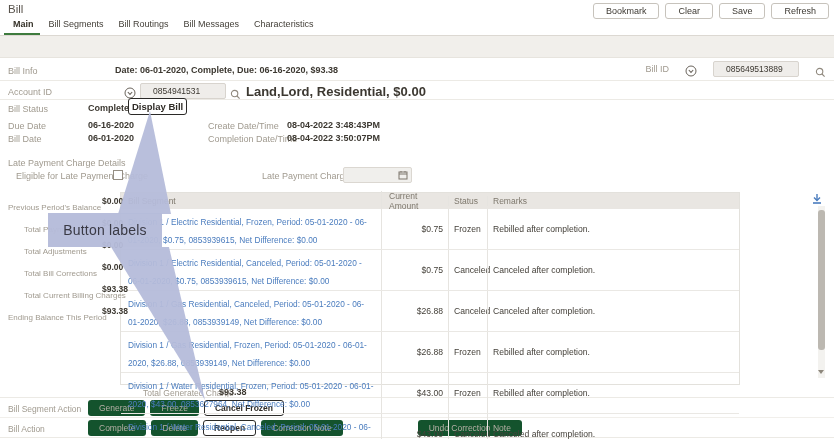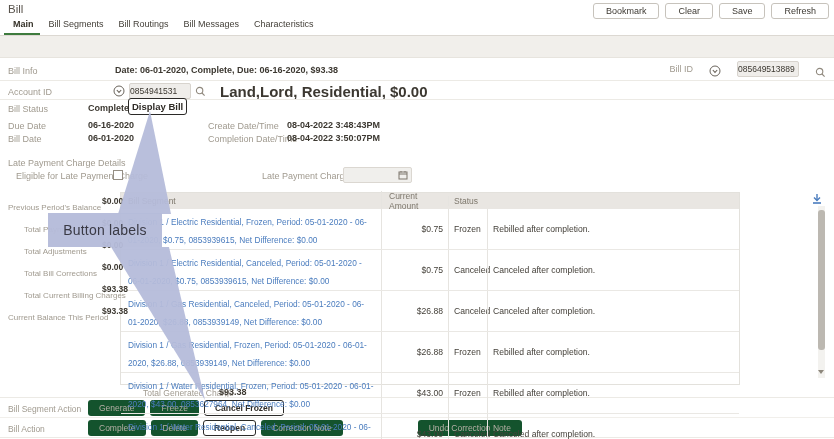--- a/index.html
+++ b/index.html
@@ -21,24 +21,24 @@
   .tab.active::after{content:"";position:absolute;left:-9px;right:-6px;bottom:-1px;height:3px;background:#3e7b3e;}
   #tabline{top:35px;background:#dcd8d2;}
   #grayband{left:0;right:0;top:36px;height:21px;background:#f1efeb;border-bottom:1px solid #e7e4de;}
 
   
   .flabel{position:absolute;font-size:9px;color:#a09a8f;}
   .fvalue{position:absolute;font-size:9px;color:#3c3831;font-weight:bold;}
   .ctx-icon{width:12px;height:12px;display:inline-block;}
   .search-icon{width:11px;height:11px;display:inline-block;}
   .ouaf-input{background:#efedea;border:1px solid #d8d4ce;border-radius:2px;height:12px;width:60px;
-              font-family:inherit;font-size:8.5px;color:#3c3831;padding:1px 0;}
+              font-family:inherit;font-size:8.5px;color:#3c3831;padding:1px 12px;}
   #billid-cluster{right:8px;top:61px;display:flex;align-items:center;gap:16px;margin-left:44px;}
-  #account-cluster{left:113px;top:83px;display:flex;align-items:flex-start;gap:4px;}
-  #acct-desc{font-size:15px;color:#3c3831;font-weight:bold;margin-left:10px;}
+  #account-cluster{left:124px;top:83px;display:flex;align-items:center;gap:4px;}
+  #acct-desc{font-size:13px;color:#3c3831;font-weight:bold;margin-left:1px;}
   #display-bill-btn{position:absolute;left:128px;top:98px;background:#fff;border:1.5px solid #2b2a28;
       border-radius:3px;font-size:9.5px;font-weight:bold;color:#2f2b26;padding:2px 3px;font-family:inherit;}
 
   
   .checkbox{position:absolute;left:113px;top:170px;width:8px;height:8px;border:1px solid #968f84;background:#fff;}
   #lpc-date-wrap{position:absolute;left:343px;top:167px;width:64px;height:14px;background:#f0efec;
       border:1px solid #dbd7d1;border-radius:2px;display:flex;align-items:center;justify-content:flex-end;padding-right:3px;}
 
   
   .tot-row{position:absolute;z-index:3;white-space:nowrap;}
@@ -171,28 +171,29 @@
         </svg>
     </span>
   </div>
 
   <div id="totals">
       <div class="tot-row" style="left: 8px; top: 196px;"><span class="tot-label">Previous Period's Balance</span><span class="tot-value" style="left: 94px; top: -0.5px;">$0.00</span></div>
       <div class="tot-row" style="left: 24px; top: 218px;"><span class="tot-label">Total Payments</span><span class="tot-value" style="left: 78px; top: -0.5px;">$0.00</span></div>
       <div class="tot-row" style="left: 24px; top: 240px;"><span class="tot-label">Total Adjustments</span><span class="tot-value" style="left: 78px; top: -0.5px;">$0.00</span></div>
       <div class="tot-row" style="left: 24px; top: 262px;"><span class="tot-label">Total Bill Corrections</span><span class="tot-value" style="left: 78px; top: -0.5px;">$0.00</span></div>
       <div class="tot-row" style="left: 24px; top: 284px;"><span class="tot-label">Total Current Billing Charges</span><span class="tot-value" style="left: 78px; top: -0.5px;">$93.38</span></div>
-      <div class="tot-row" style="left: 8px; top: 306px;"><span class="tot-label">Current Balance This Period</span><span class="tot-value" style="left: 94px; top: -0.5px;">$93.38</span></div>
+      <div class="tot-row" style="left: 8px; top: 306px;"><span class="tot-label">Ending Balance This Period</span><span class="tot-value" style="left: 94px; top: -0.5px;">$93.38</span></div>
     </div>
 
   <div class="abs" id="segtable">
     <div id="seg-header" class="hdr">
       <div class="cell c-seg">Bill Segment</div>
       <div class="cell c-amt" style="justify-content:flex-start;padding-left:7px">Current Amount</div>
       <div class="cell c-sta">Status</div>
+      <div class="cell c-rem">Remarks</div>
     </div>
     <div id="seg-body">
         <div class="seg-row">
           <div class="cell c-seg"><span class="seglink">Division 1 / Electric Residential, Frozen, Period: 05-01-2020 - 06-01-2020, $0.75, 0853939615, Net Difference: $0.00</span></div>
           <div class="cell c-amt">
             <span class="celltext">$0.75</span>
           </div>
           <div class="cell c-sta">
             <span class="celltext">Frozen</span>
           </div>

